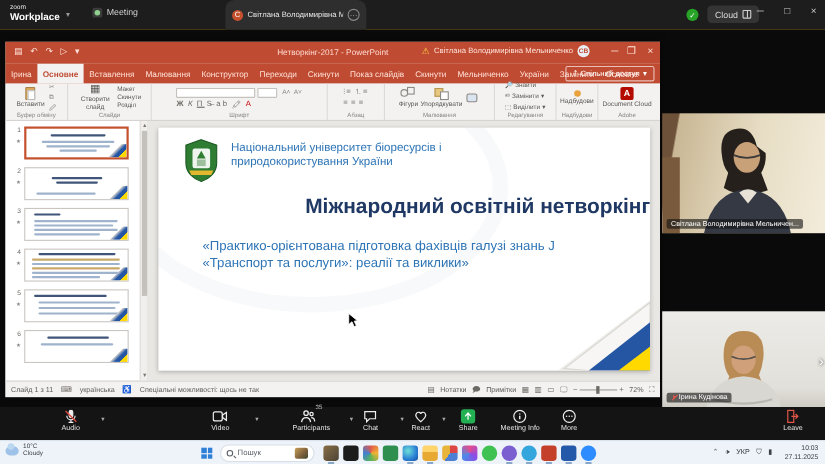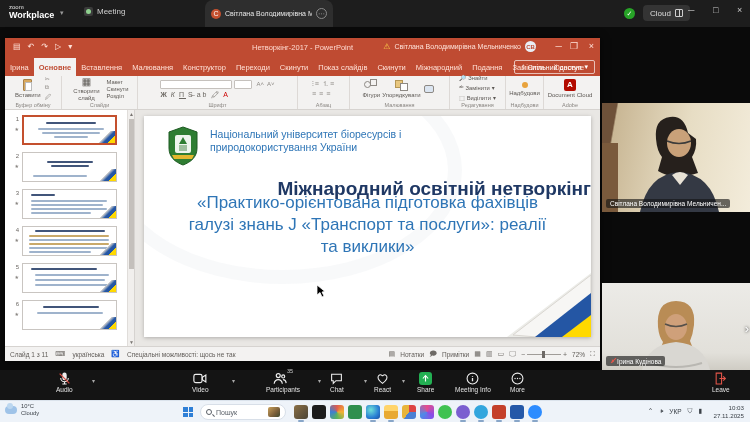--- a/index.html
+++ b/index.html
@@ -93,21 +93,21 @@
   .tscroll .ar{position:absolute;left:0;width:7px;height:8px;color:#7a7672;font-size:5px;text-align:center;line-height:8px}
 
   #canvas{flex:1;background:#e9e7e4;position:relative}
   #slide{position:absolute;left:9px;top:6px;right:9px;bottom:9px;background:#fff;
     box-shadow:0 1px 4px rgba(0,0,0,.25);overflow:hidden}
   #slide:before{content:"";position:absolute;left:-40px;top:-60px;width:330px;height:200px;border-radius:50%;
     border:14px solid rgba(120,130,150,.05)}
   .orgrow{position:absolute;left:22px;top:10px;display:flex;gap:10px;align-items:flex-start}
   .orgname{width:250px;font-size:10.5px;color:#2e75b6;line-height:1.25;padding-top:2px}
   .stitle{position:absolute;left:0;right:0;top:62px;text-align:right;font-size:19px;font-weight:bold;color:#1f3864}
-  .ssub{position:absolute;left:40px;right:40px;top:76px;text-align:center;font-size:17px;color:#2e75b6;line-height:1.3}
+  .ssub{position:absolute;left:40px;right:40px;top:100px;font-size:12px;color:#2e75b6;line-height:1.3}
   .bigfold{position:absolute;right:0;bottom:0;width:84px;height:64px}
   .cursor{position:absolute;left:172px;top:168px}
 
   #pstatus{position:absolute;left:0;bottom:0;width:100%;height:15px;background:#f3f2f1;border-top:1px solid #d6d3d0;
     display:flex;align-items:center;font-size:6.5px;color:#605c58;padding:0 5px;gap:7px}
   #pstatus .right{margin-left:auto;display:flex;align-items:center;gap:5px}
   .vic{font-size:7px;color:#6d6965}
   .zslider{display:flex;align-items:center;gap:2px;color:#6d6965;font-size:7px}
   .ztrack{width:34px;height:1px;background:#a09c98;position:relative}
   .ztrack i{position:absolute;left:15px;top:-3px;width:3px;height:7px;background:#6d6965}
@@ -203,22 +203,22 @@
       <div id="ppt-tabs">
         <span class="ptab">Ірина</span>
         <span class="ptab active">Основне</span>
         <span class="ptab">Вставлення</span>
         <span class="ptab">Малювання</span>
         <span class="ptab">Конструктор</span>
         <span class="ptab">Переходи</span>
         <span class="ptab">Скинути</span>
         <span class="ptab">Показ слайдів</span>
         <span class="ptab">Скинути</span>
-        <span class="ptab">Міжнародний</span>
-        <span class="ptab">Подання</span>
+        <span class="ptab">Мельниченко</span>
+        <span class="ptab">України</span>
         <span class="ptab">Замінити</span>
         <span class="ptab">Основне</span>
         <div class="pshare">
           <span class="si">⤴</span>
           <span>Спільний доступ</span>
           <span>▾</span>
         </div>
       </div>
 
       <div id="ribbon">

